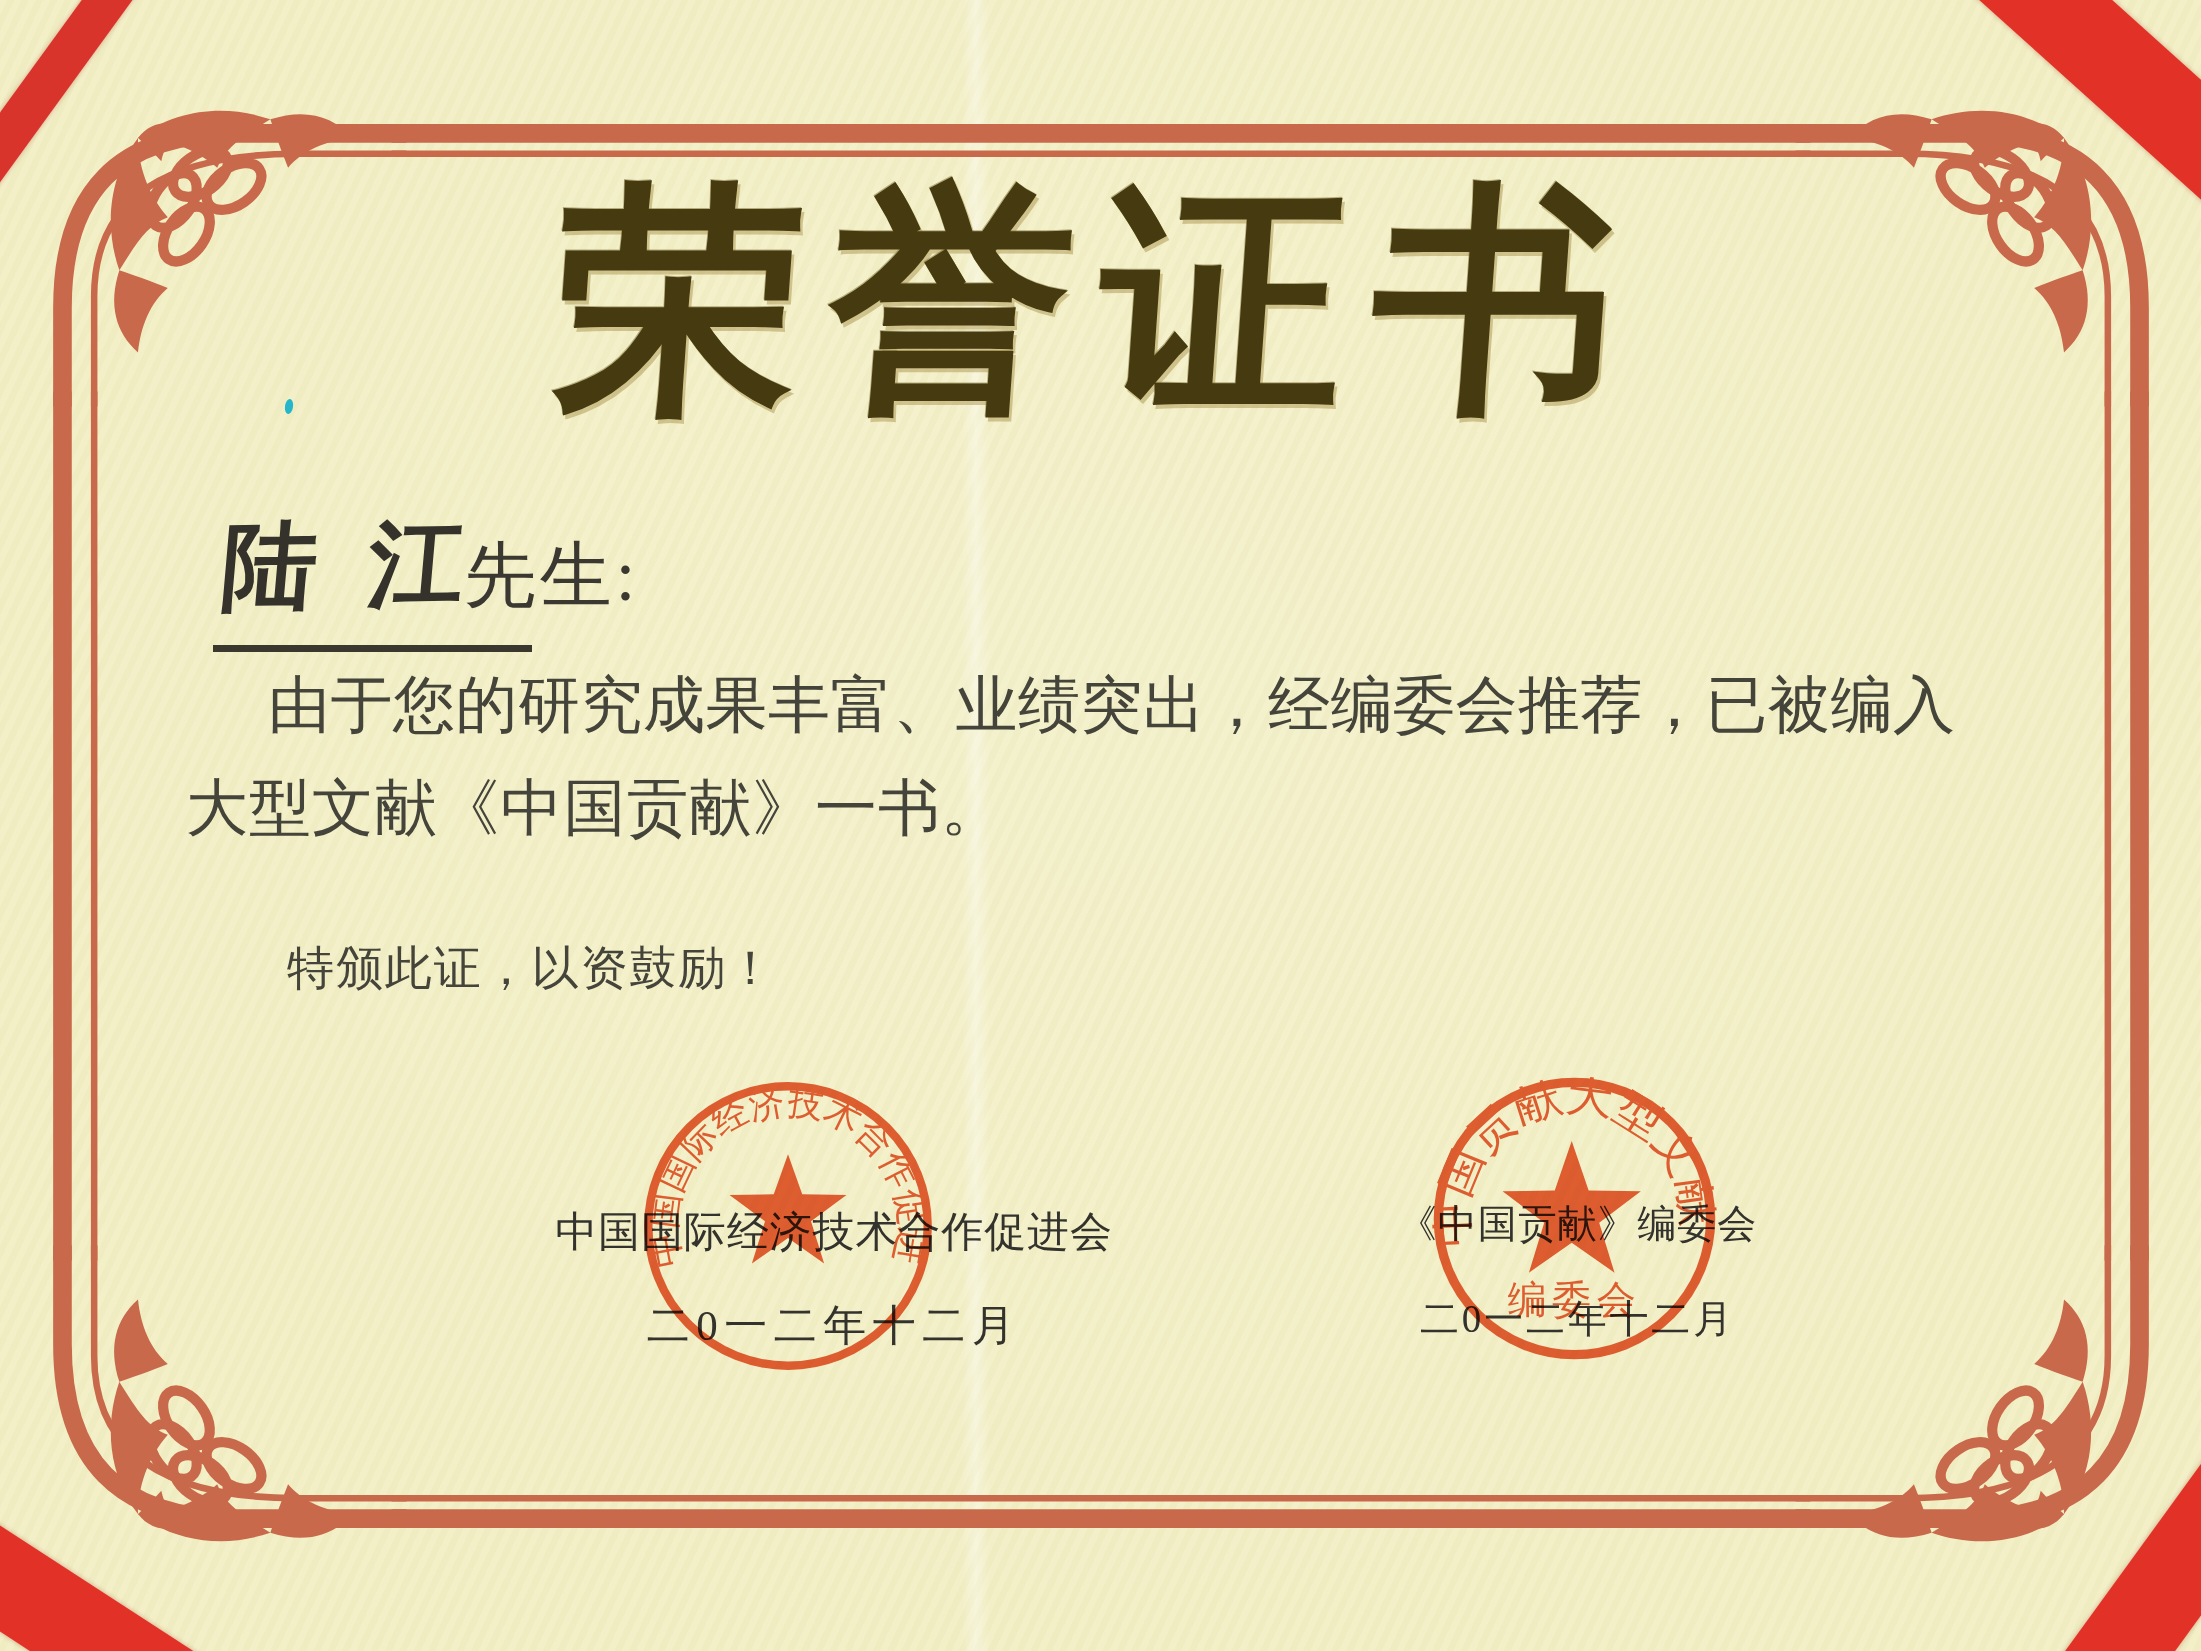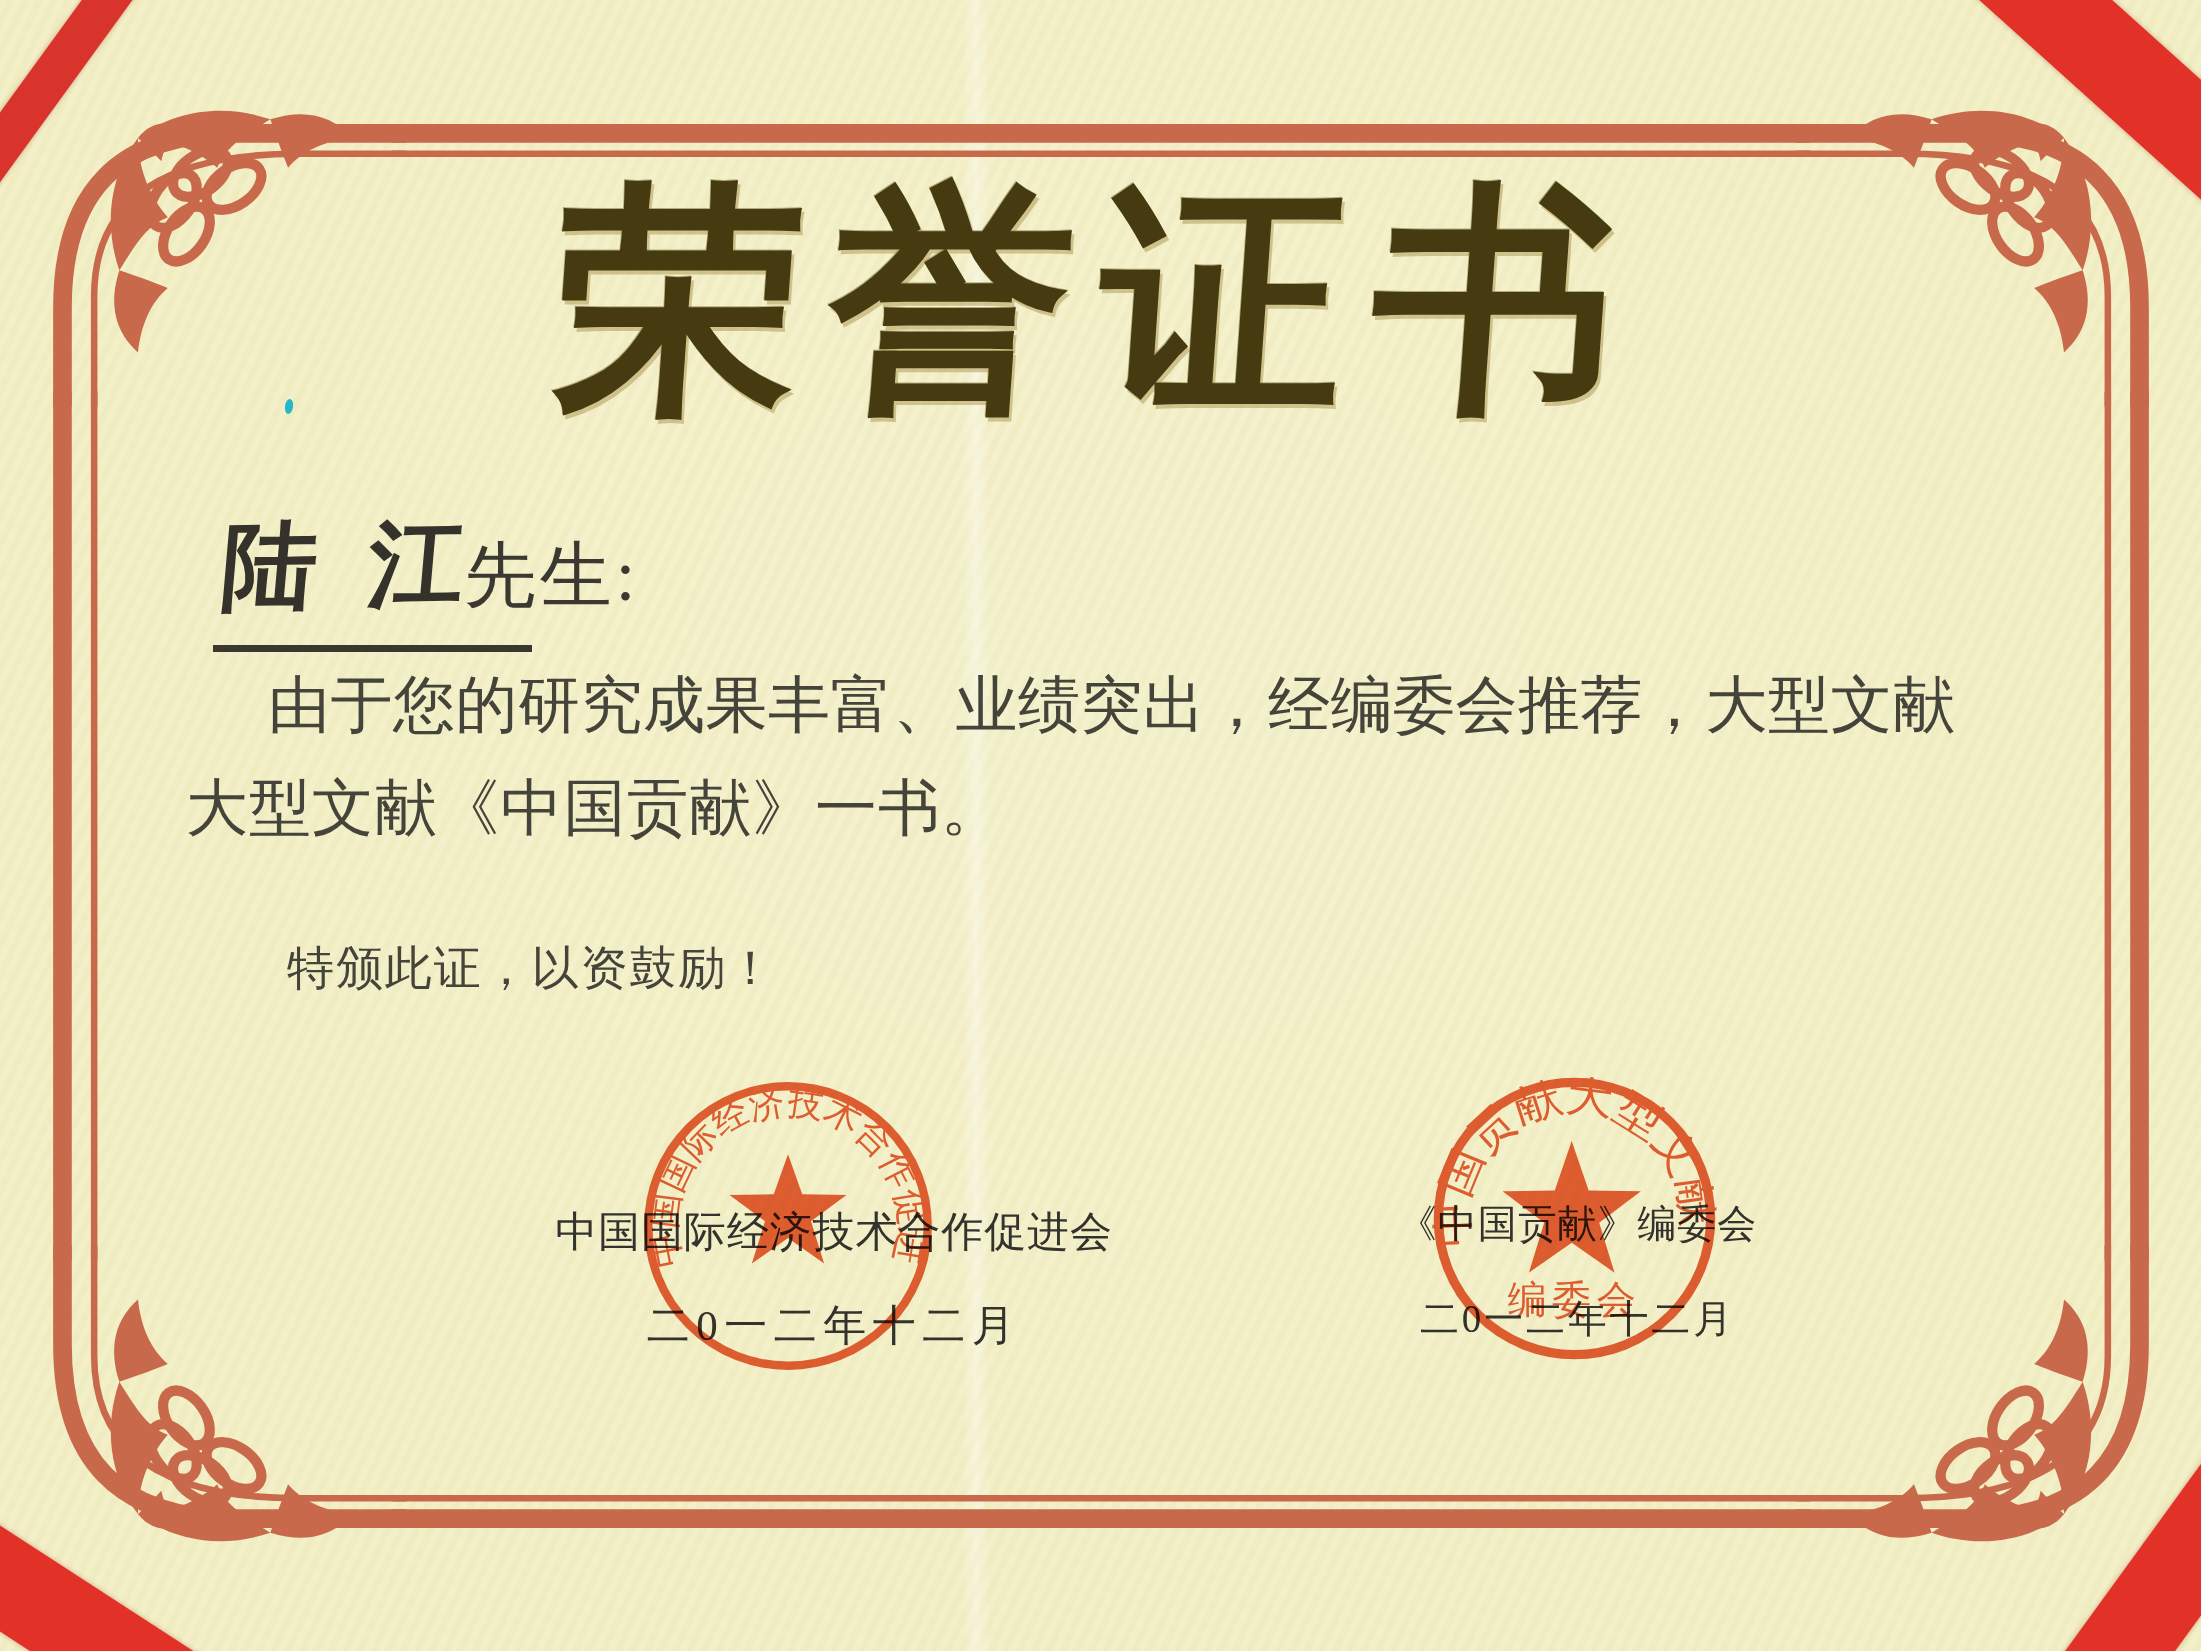--- a/index.html
+++ b/index.html
@@ -115,21 +115,21 @@
   <div class="ribbon br"></div>
 
   <div class="speck"></div>
 
   <div class="title">荣誉证书</div>
 
   <div class="name">陆 江</div>
   <div class="name-underline"></div>
   <div class="honorific">先生:</div>
 
-  <div class="body-line line1">由于您的研究成果丰富、业绩突出，经编委会推荐，大型文献</div>
+  <div class="body-line line1">由于您的研究成果丰富、业绩突出，经编委会推荐，已被编入</div>
   <div class="body-line line2">大型文献《中国贡献》一书。</div>
   <div class="body-line closing">特颁此证，以资鼓励！</div>
 
   <div class="sig sig-left">
     <div class="org">中国国际经济技术合作促进会</div>
     <div class="date">二0一二年十二月</div>
   </div>
   <div class="sig sig-right">
     <div class="org">《中国贡献》编委会</div>
     <div class="date">二0一二年十二月</div>

